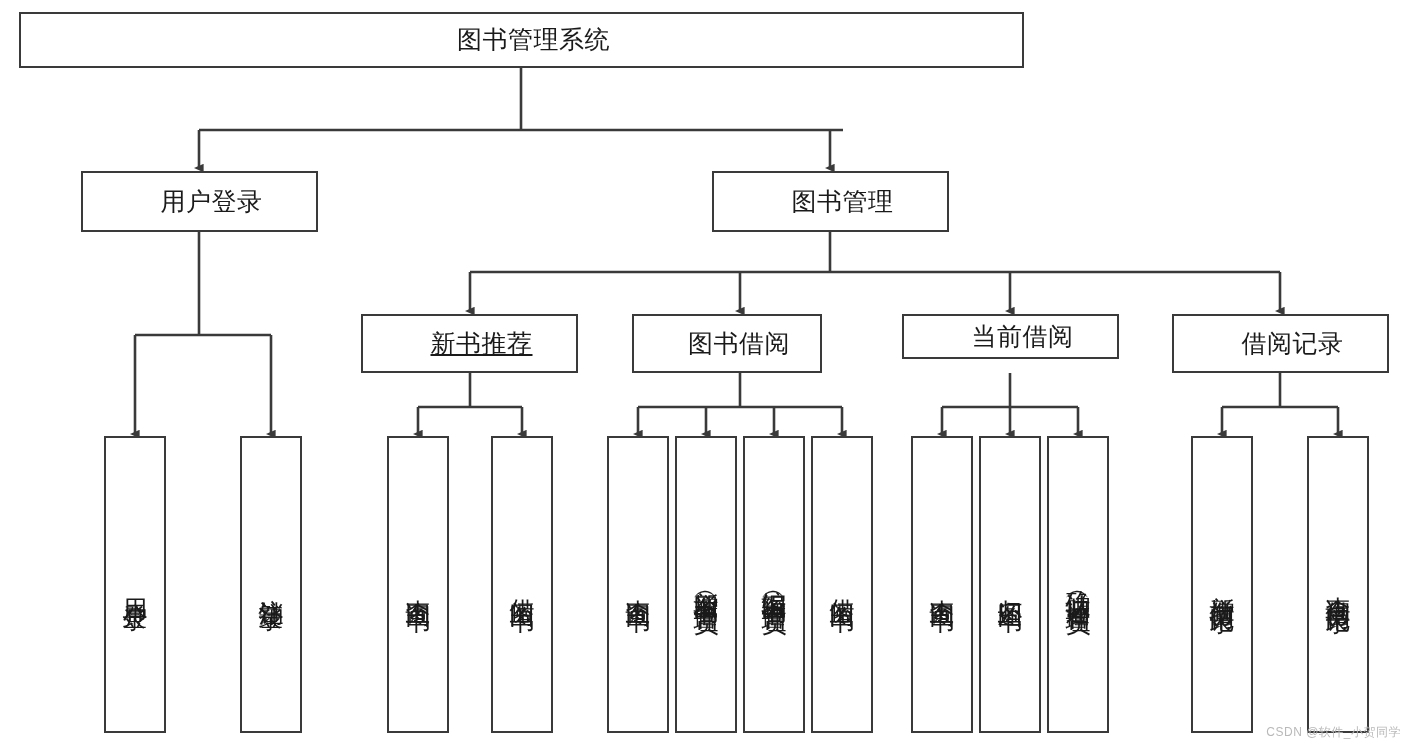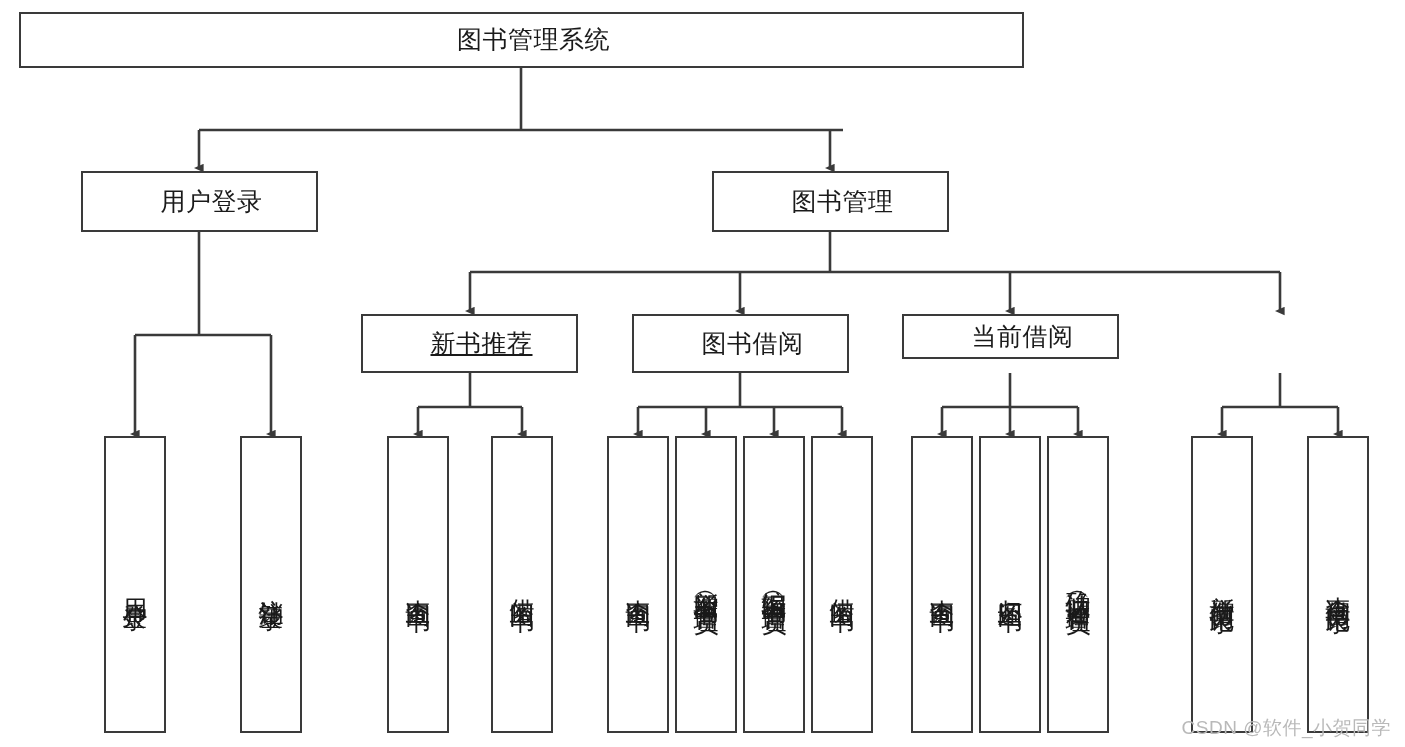--- a/index.html
+++ b/index.html
@@ -61,23 +61,23 @@
   .node.v .node-label {
     writing-mode: vertical-rl;
     text-orientation: upright;
     font-size: 25px;
     line-height: 1;
     letter-spacing: 3px;
     white-space: nowrap;
   }
   #watermark {
     position: absolute;
-    right: 14px;
+    right: 4px;
     bottom: 6px;
-    font-size: 19px;
+    font-size: 12px;
     color: #b9b9b9;
     letter-spacing: 0.5px;
     z-index: 5;
     white-space: nowrap;
     font-family: "Liberation Sans", "DejaVu Sans", sans-serif;
   }
 </style>
 </head>
 <body>
 
@@ -142,26 +142,29 @@
   <div class="node h" style="left:81px; top:171px; width:237px; height:61px;">
     <span class="node-label">用户登录</span>
   </div>
   <div class="node h" style="left:712px; top:171px; width:237px; height:61px;">
     <span class="node-label">图书管理</span>
   </div>
 
   <div class="node h" style="left:361px; top:314px; width:217px; height:59px;text-decoration:underline;">
     <span class="node-label">新书推荐</span>
   </div>
-  <div class="node h" style="left:632px; top:314px; width:217px; height:59px;">
+  <div class="node h" style="left:632px; top:314px; width:190px; height:59px;">
     <span class="node-label">图书借阅</span>
   </div>
   <div class="node h" style="left:902px; top:314px; width:217px; height:45px;">
     <span class="node-label">当前借阅</span>
   </div>
+  <div class="node h" style="left:1172px; top:314px; width:217px; height:59px;">
+    <span class="node-label">借阅记录</span>
+  </div>
 
   <div class="node v" style="left:104px; top:436px; width:62px; height:297px;">
     <span class="node-label">用户登录</span>
   </div>
   <div class="node v" style="left:240px; top:436px; width:62px; height:297px;">
     <span class="node-label">注销登录</span>
   </div>
 
   <div class="node v" style="left:387px; top:436px; width:62px; height:297px;">
     <span class="node-label">查询图书</span>

